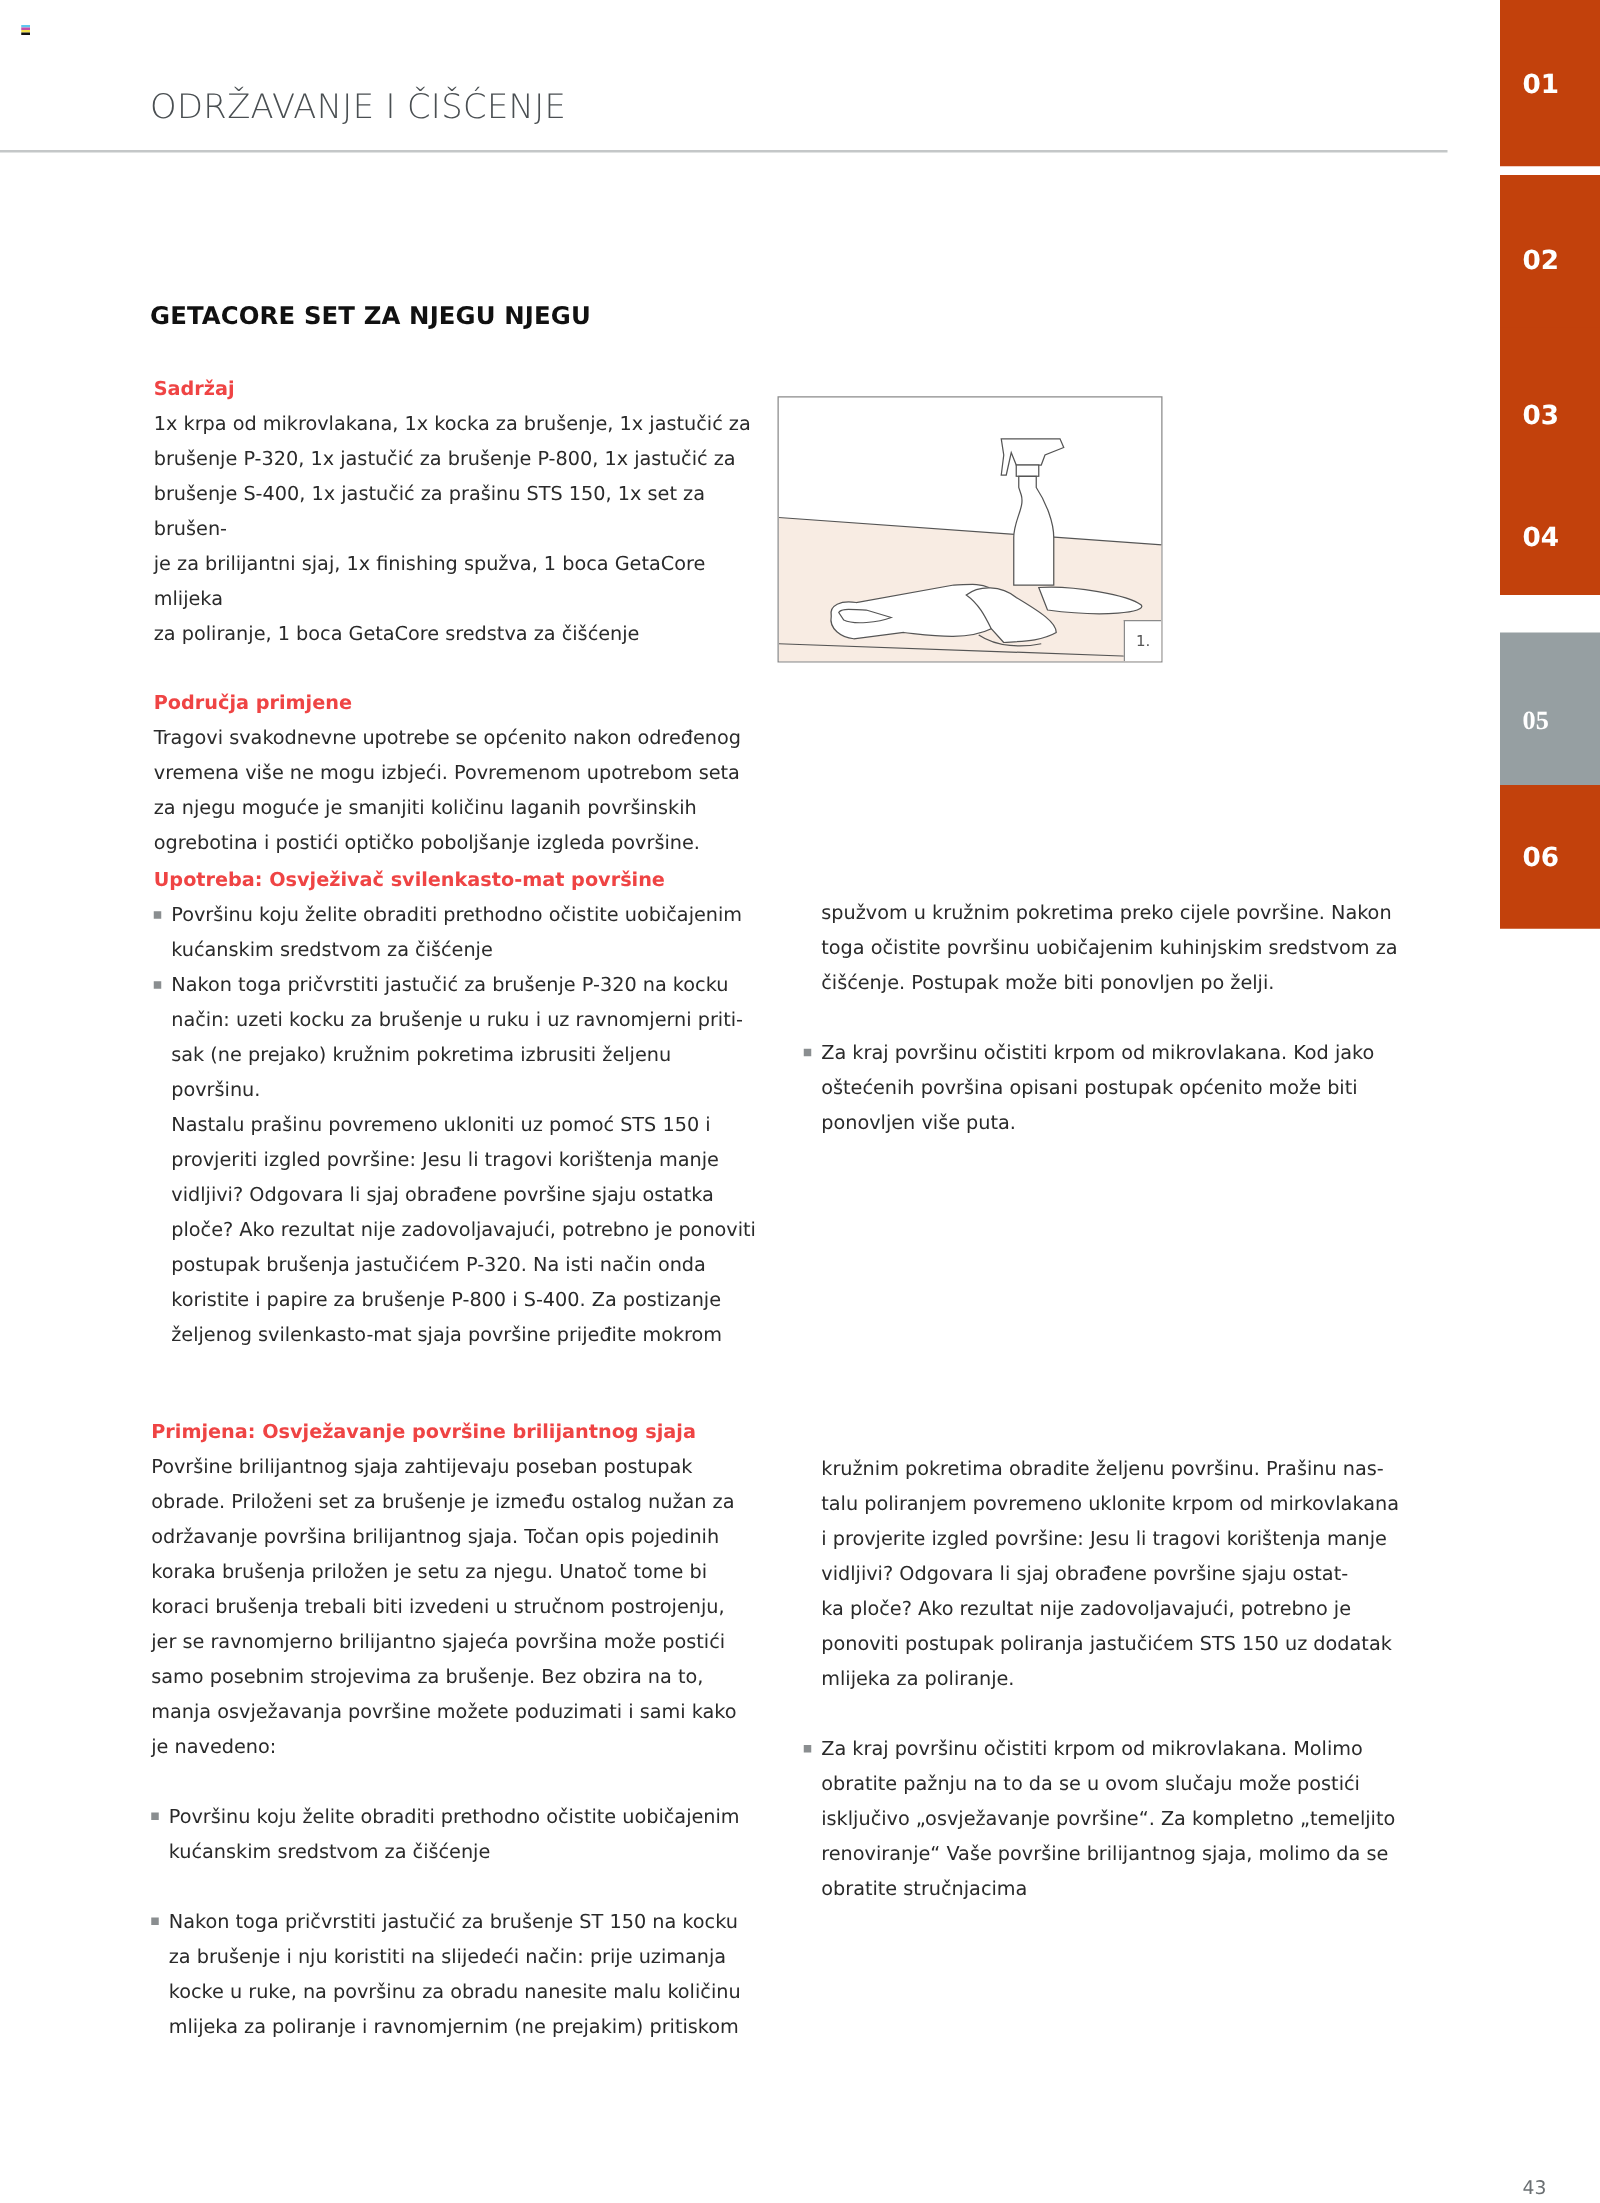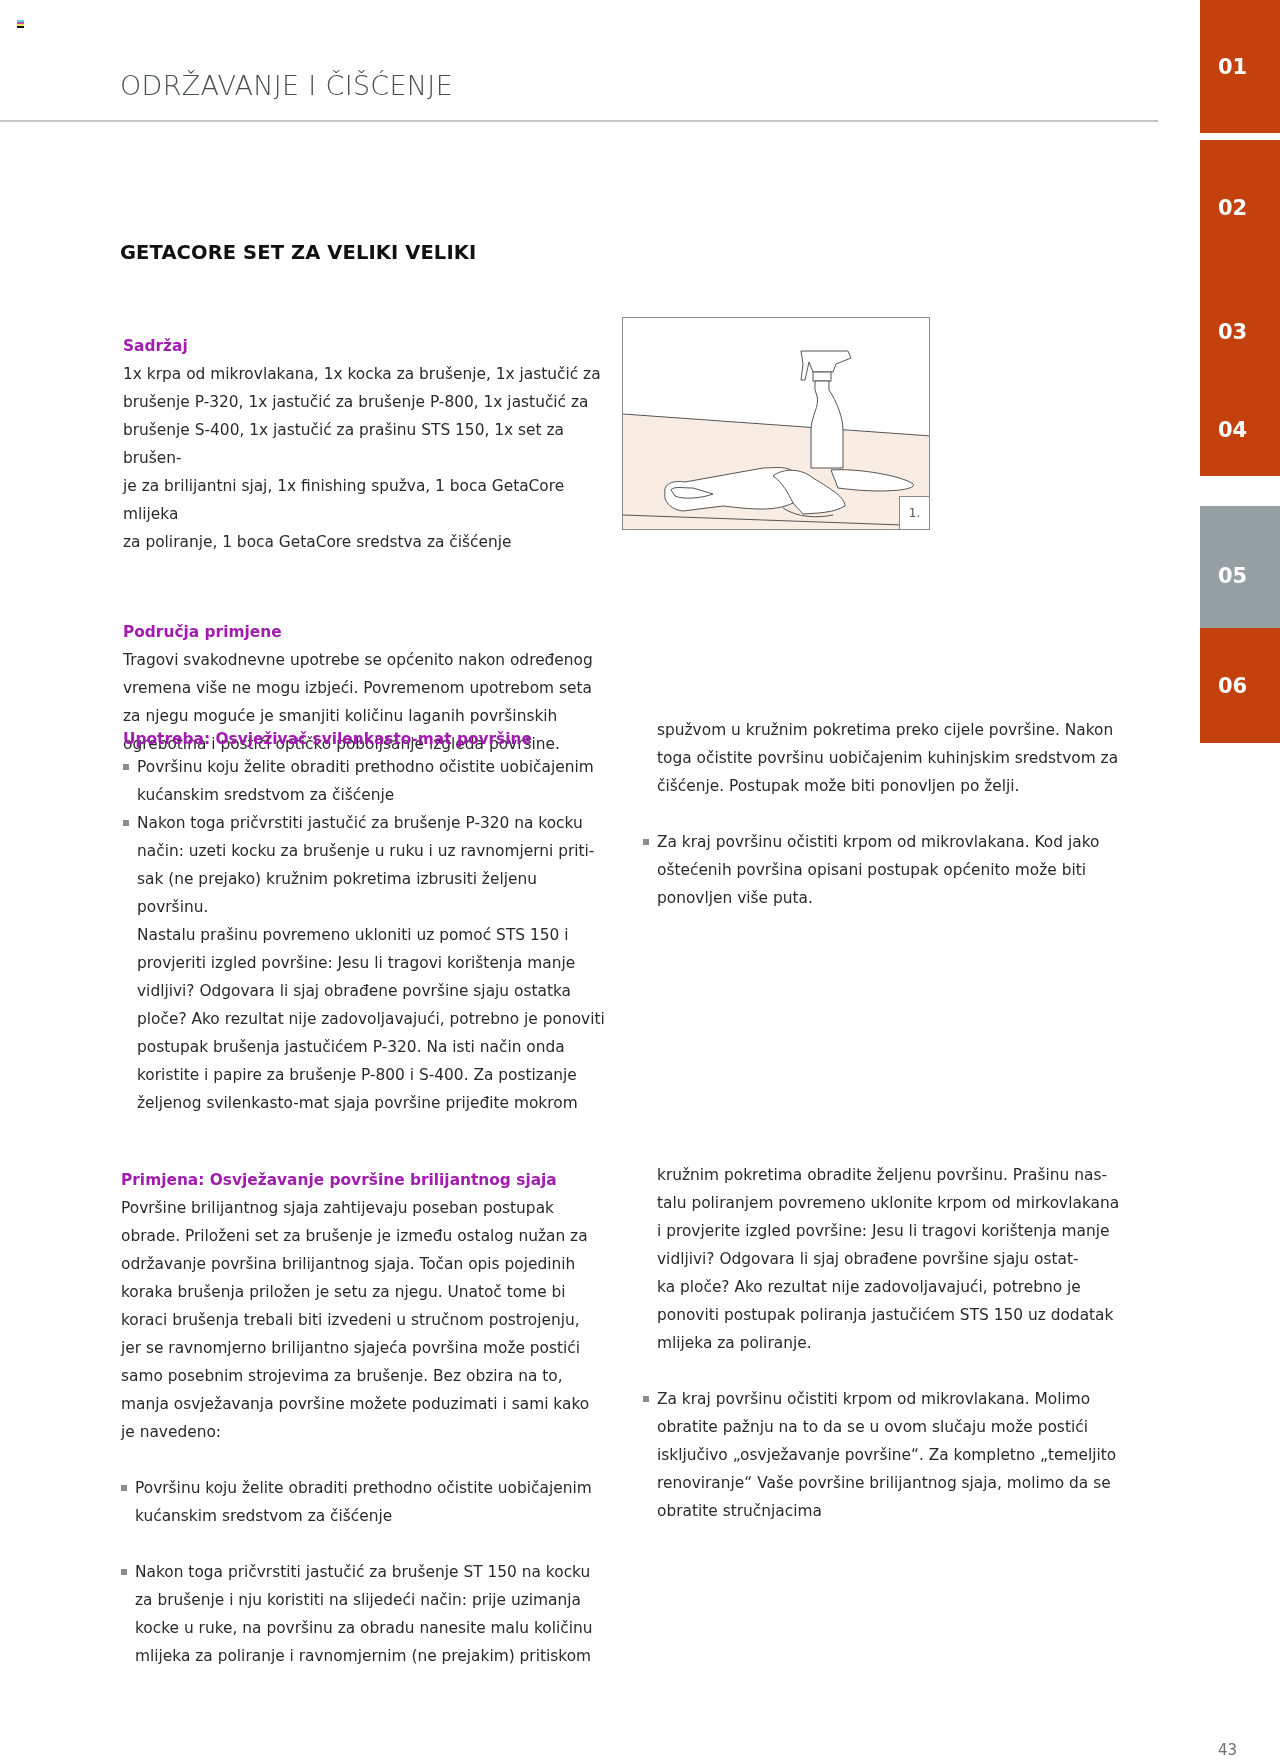--- a/index.html
+++ b/index.html
@@ -19,21 +19,21 @@
          font-size: 21px; font-weight: bold; display: flex; align-items: center;
          padding-left: 18px; box-sizing: border-box; cursor: pointer;
          font-family: "DejaVu Sans", sans-serif; }
   .tab.active { background: #969fa2; }
 
   .product-title { position: absolute; left: 120px; top: 241px; font-size: 19.5px; font-weight: bold;
                    color: #111; margin: 0; letter-spacing: 0.1px; font-family: "DejaVu Sans", sans-serif; }
 
   .block { position: absolute; font-size: 15.4px; line-height: 28px; color: #2a2a2a;
            font-family: "DejaVu Sans", sans-serif; }
-  .block .head { font-weight: bold; color: #a21caf; margin-top: 35px; }
+  .block .head { font-weight: bold; color: #ef4444; }
   .block p { margin: 0; }
   .bullet { position: relative; padding-left: 14px; }
   .bullet::before { content: ""; position: absolute; left: 0; top: 11px; width: 6px; height: 6px; background: #8a8e90; }
   .gap { height: 28px; }
 
   .illus { position: absolute; left: 622px; top: 317px; width: 308px; height: 213px; border: 1px solid #8a8a8a;
            box-sizing: border-box; overflow: hidden; background: #fff; }
   .illus svg { position: absolute; left: 0; top: 0; }
   .fig-num { position: absolute; right: 0; bottom: 0; width: 29px; height: 32px; border-left: 1px solid #8a8a8a;
              border-top: 1px solid #8a8a8a; background: #fff; font-size: 12px; color: #555;
@@ -60,29 +60,29 @@
     </div>
   <div class="tab" style="top:140px;height:136px;">
       <span>02</span>
     </div>
   <div class="tab" style="top:262px;height:140px;">
       <span>03</span>
     </div>
   <div class="tab" style="top:384px;height:92px;">
       <span>04</span>
     </div>
-  <div class="tab active" style="top:506px;height:140px;">
+  <div class="tab active" style="top:506px;height:140px;font-family:Liberation Serif, serif;">
       <span>05</span>
     </div>
   <div class="tab" style="top:628px;height:115px;">
       <span>06</span>
     </div>
 </nav>
 
-<h2 class="product-title">GETACORE SET ZA VELIKI VELIKI</h2>
+<h2 class="product-title">GETACORE SET ZA NJEGU NJEGU</h2>
 
 <div class="block" style="left:123px; top:297px; width:490px;">
   <p class="head">Sadržaj</p>
   <p>1x krpa od mikrovlakana, 1x kocka za brušenje, 1x jastučić za</p>
   <p>brušenje P-320, 1x jastučić za brušenje  P-800, 1x jastučić za</p>
   <p>brušenje S-400, 1x jastučić za prašinu STS 150, 1x set za brušen-</p>
   <p>je za brilijantni sjaj, 1x finishing spužva, 1 boca GetaCore mlijeka</p>
   <p>za poliranje, 1 boca GetaCore sredstva za čišćenje</p>
   <div class="gap" style="height:27px"></div>
   <p class="head">Područja primjene</p>

